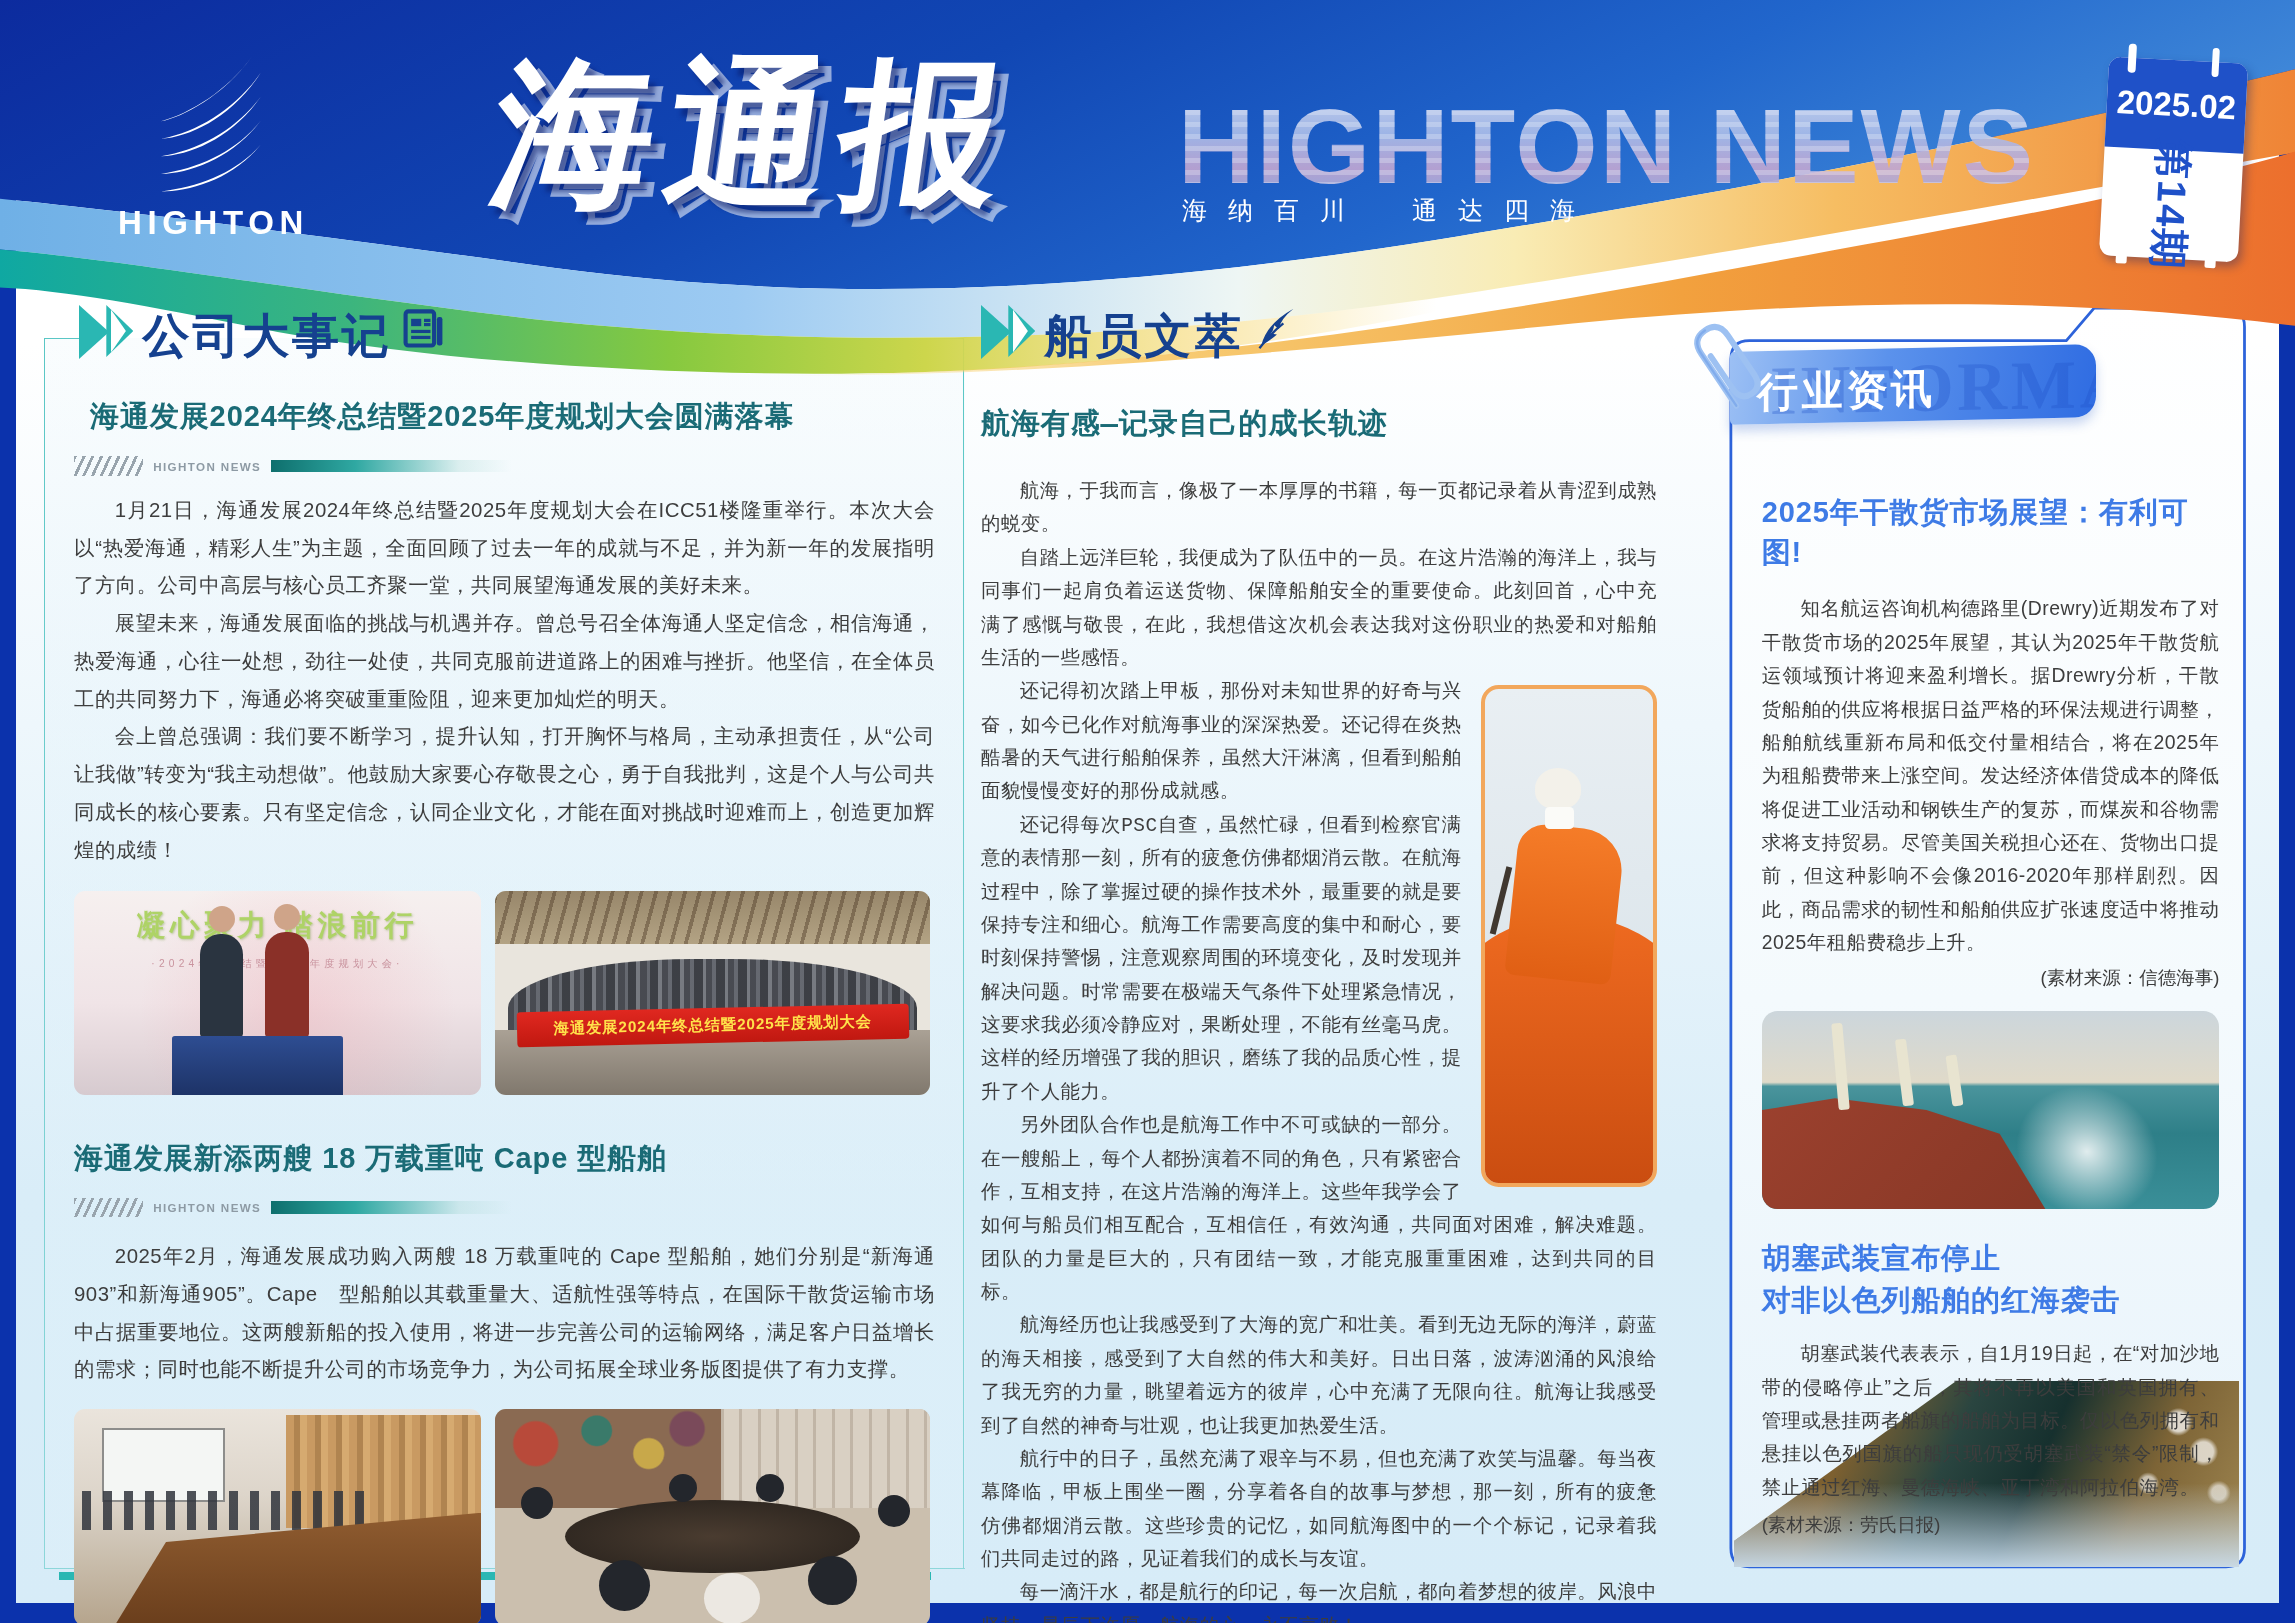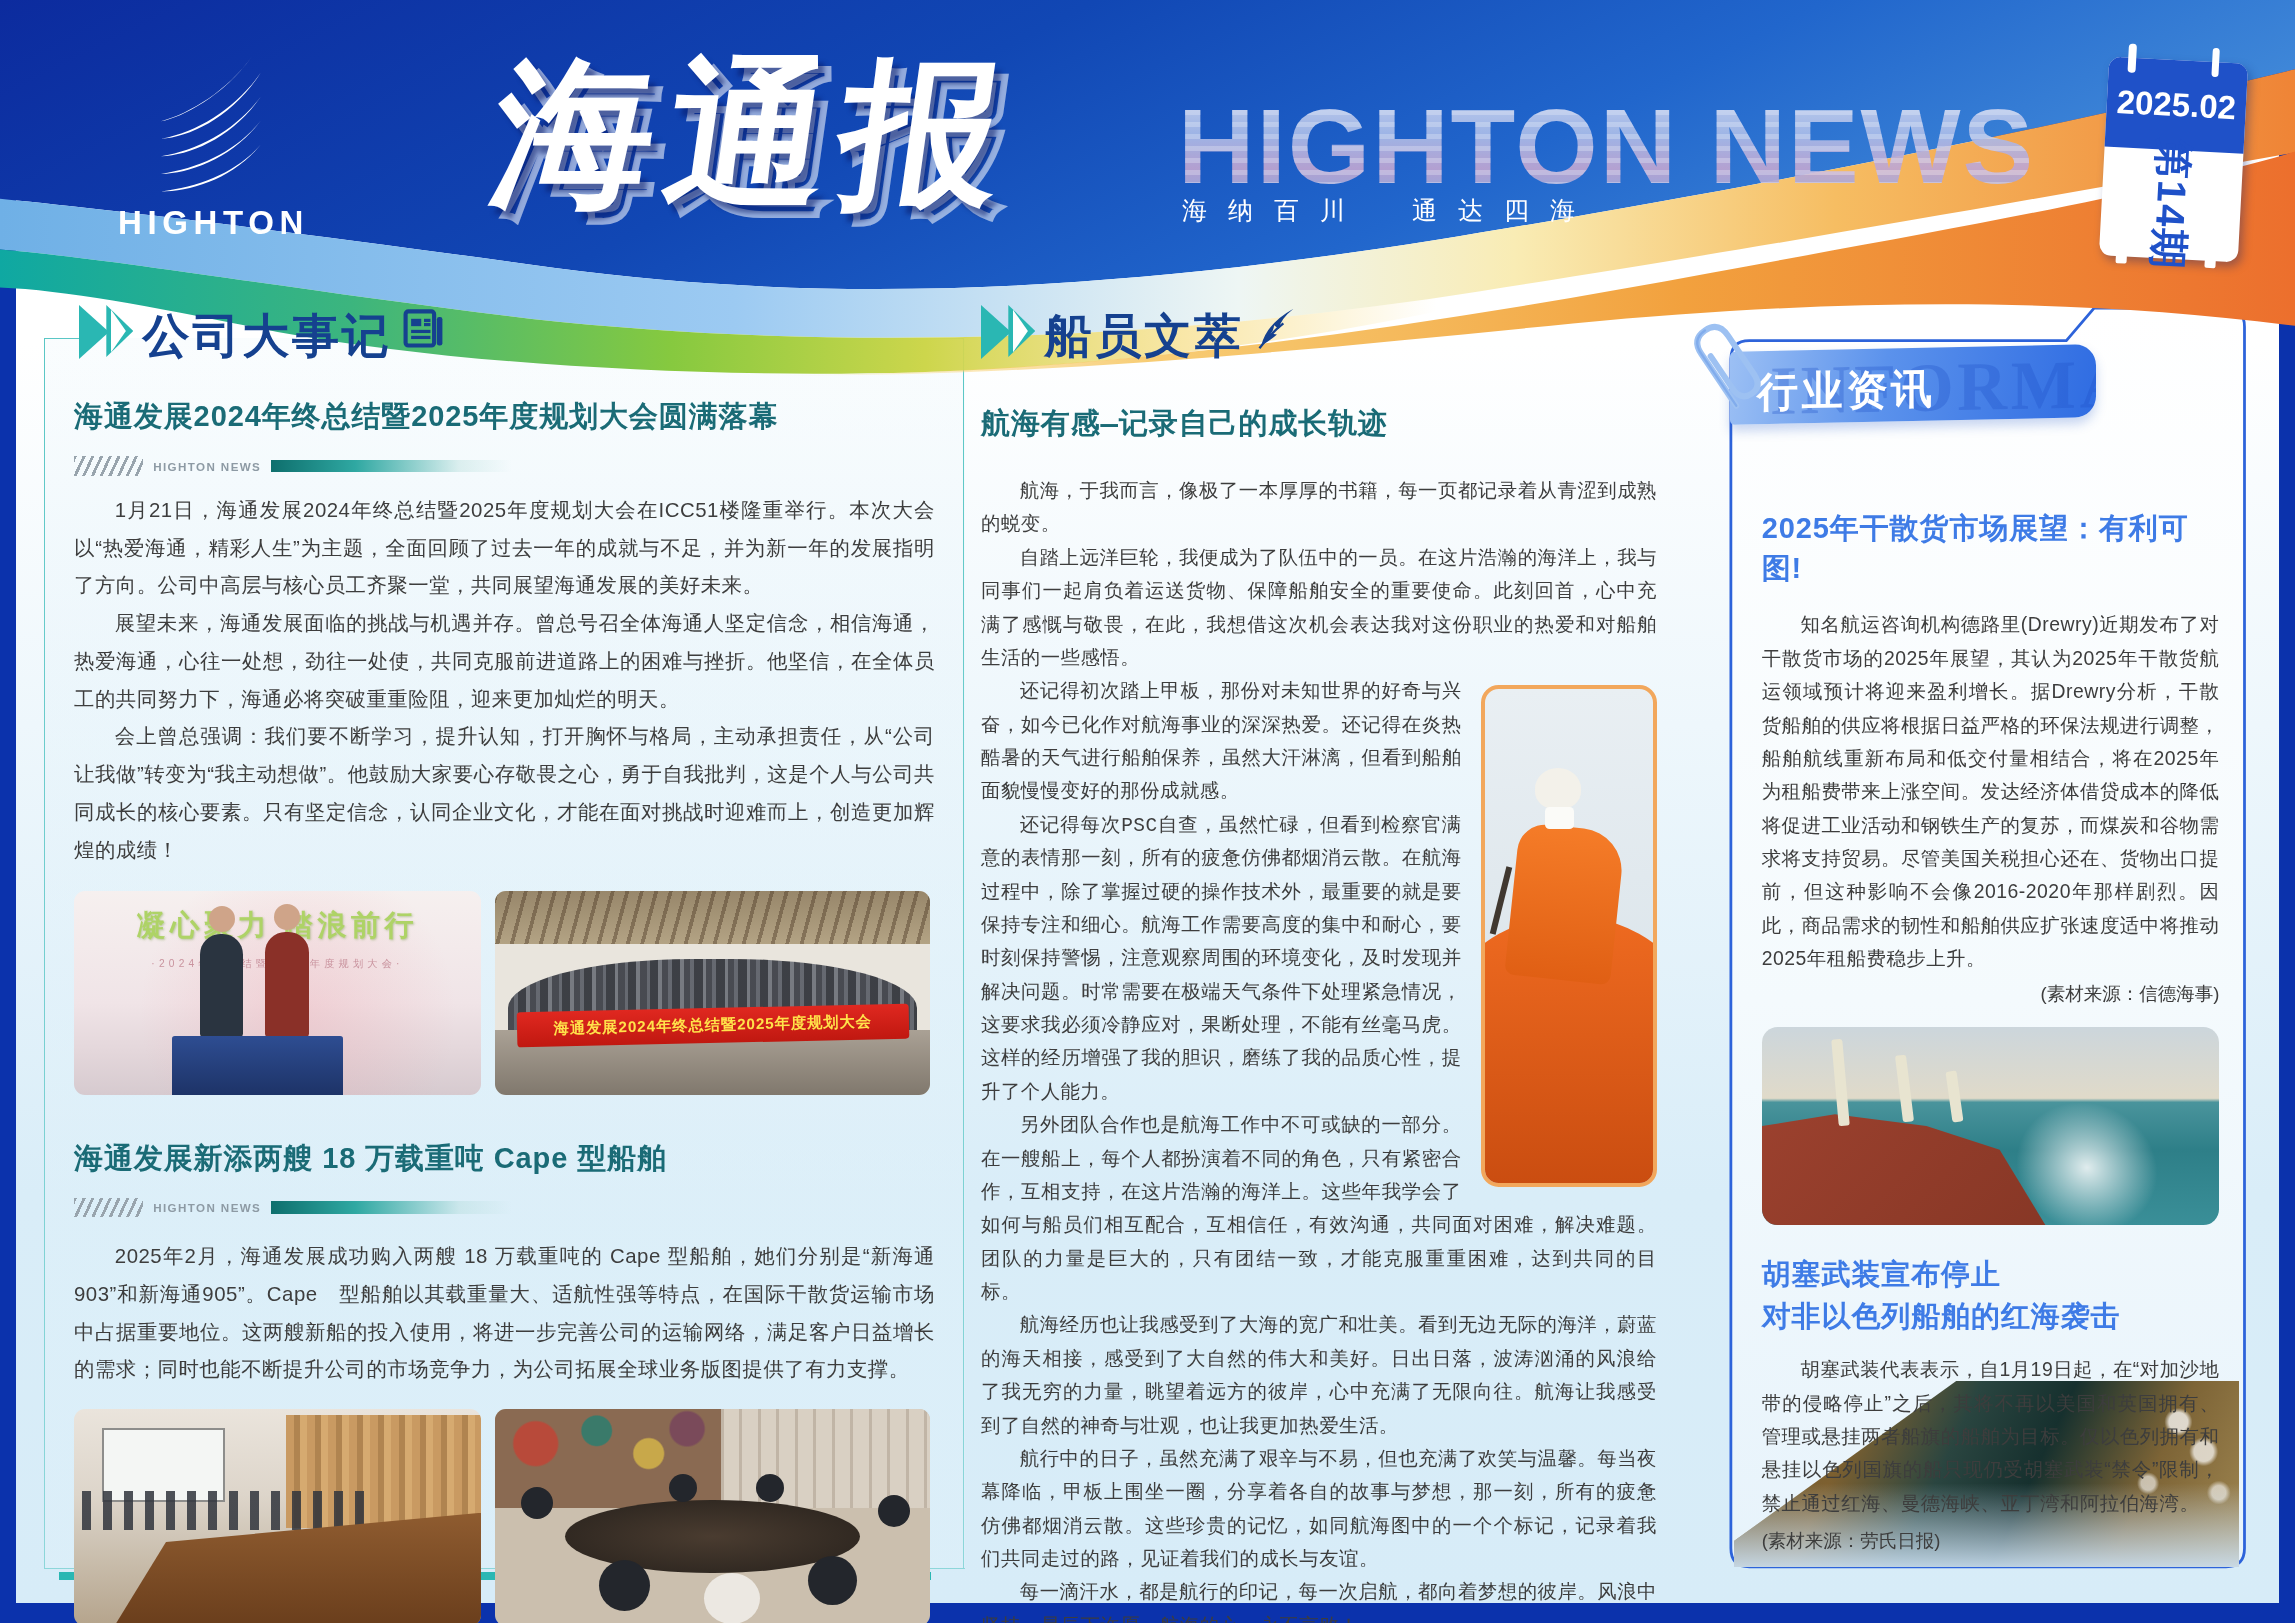--- a/index.html
+++ b/index.html
@@ -165,21 +165,21 @@
   #ribbon { left:1730px; top:348px; width:366px; height:73px; z-index:13;
     border-radius:4.6px 21px 21px 4.6px; overflow:hidden; transform:skewY(-1.2deg);
     background:linear-gradient(100deg,#9cc0f4 0%,#5b92ec 42%,#2f6ce2 100%);
     box-shadow:0 6.5px 11px rgba(40,90,200,0.25); }
   #ribbon .watermark { position:absolute; left:40px; top:0.9px; font-family:"Liberation Serif","DejaVu Serif",serif;
     font-size:69px; font-weight:bold; color:rgba(30,80,200,0.30); letter-spacing:3.7px; white-space:nowrap; }
   #ribbon .label { position:absolute; left:27px; top:14px; font-size:41px; font-weight:bold; color:#fff; letter-spacing:3.7px; }
 
   #paperclip { left:1685px; top:315px; width:79px; height:97px; z-index:18; transform:rotate(-34deg); }
 
-  #right-col { left:1758px; top:356px; width:465px; z-index:12; padding:153px 3.7px 0 3.7px; }
+  #right-col { left:1758px; top:340px; width:465px; z-index:12; padding:153px 3.7px 0 3.7px; }
   .source-right { text-align:right; font-size:18.5px; color:#3d3d3d; margin-top:5.6px; }
   .source-left  { text-align:left;  font-size:18.5px; color:#3d3d3d; margin-top:8.3px; position:relative; z-index:14; }
 
   #ship-photo { margin-top:21px; width:100%; height:198px; border-radius:15.7px; position:relative; overflow:hidden;
     background:linear-gradient(180deg,#ccd6dc 0%,#e0dac9 36%,#4a949c 38%,#2e7f88 62%,#3a8f98 100%); }
   #ship-photo .deck { position:absolute; inset:0;
     clip-path:polygon(0 100%, 0 50%, 16% 44%, 36% 50%, 52% 62%, 62% 100%);
     background:linear-gradient(135deg,#a04330 0%,#7e3322 100%); }
   #ship-photo .crane { position:absolute; background:#e8e4d0; width:11px; border-radius:2.8px; }
   #ship-photo .wake { position:absolute; right:12%; bottom:-6%; width:34%; height:70%;
@@ -291,21 +291,21 @@
     <rect x="22" y="30" width="22" height="16" fill="#15418f"></rect>
     <rect x="50" y="30" width="14" height="7" fill="#15418f"></rect>
     <rect x="50" y="39" width="14" height="7" fill="#15418f"></rect>
     <rect x="22" y="54" width="42" height="7" fill="#15418f"></rect>
     <rect x="22" y="67" width="42" height="7" fill="#15418f"></rect>
   </svg>
 </div>
 
 <div class="abs" id="left-panel">
 
-  <div class="art-title-teal" style="margin-top:59px;">海通发展2024年终总结暨2025年度规划大会圆满落幕</div>
+  <div class="art-title-teal" style="margin-top:59px;margin-left:16px;">海通发展2024年终总结暨2025年度规划大会圆满落幕</div>
 
   <div class="divider" style="margin-top:19.4px;">
     <span class="hatch"></span>
     <span class="divlabel">HIGHTON NEWS</span>
     <span class="divbar"></span>
   </div>
 
   <div class="body-left" style="margin-top:16px;">
     <p>1月21日，海通发展2024年终总结暨2025年度规划大会在ICC51楼隆重举行。本次大会以“热爱海通，精彩人生”为主题，全面回顾了过去一年的成就与不足，并为新一年的发展指明了方向。公司中高层与核心员工齐聚一堂，共同展望海通发展的美好未来。</p>
     <p>展望未来，海通发展面临的挑战与机遇并存。曾总号召全体海通人坚定信念，相信海通，热爱海通，心往一处想，劲往一处使，共同克服前进道路上的困难与挫折。他坚信，在全体员工的共同努力下，海通必将突破重重险阻，迎来更加灿烂的明天。</p>

